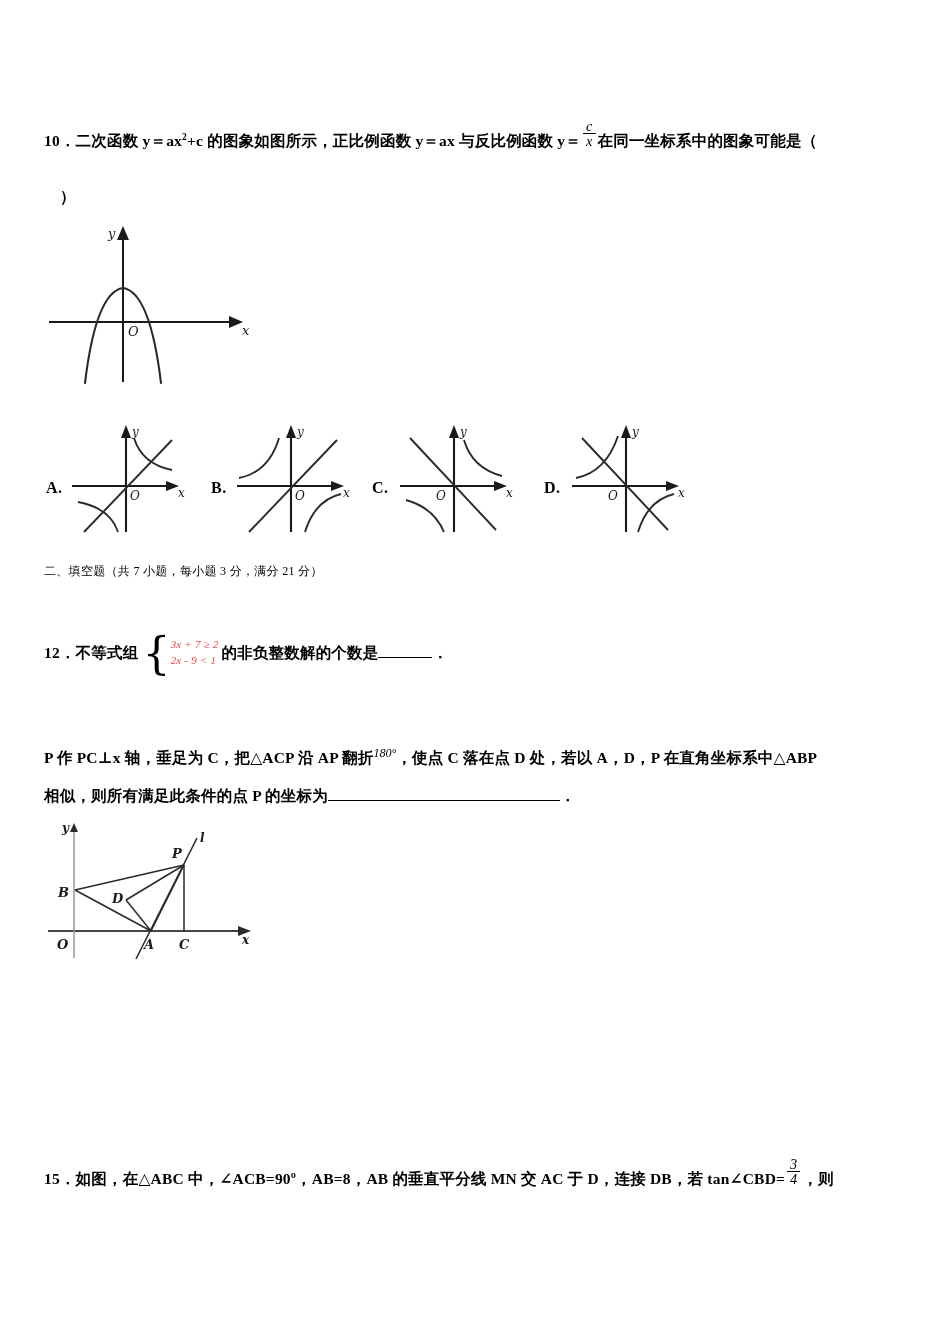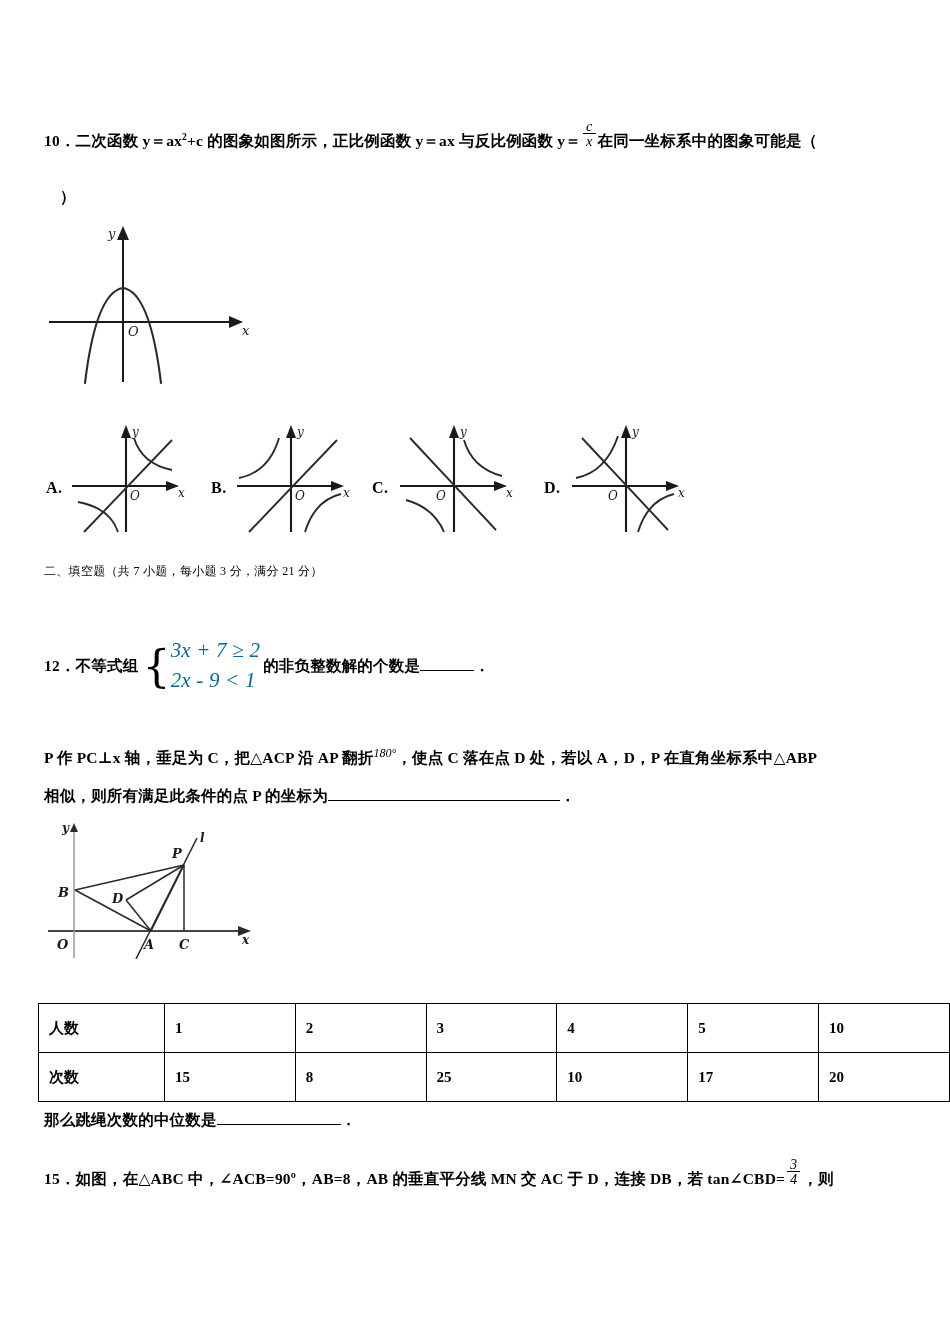--- a/index.html
+++ b/index.html
@@ -100,26 +100,26 @@
     font-size: 44px;
     font-weight: 300;
     line-height: 0.8;
     font-family: "DejaVu Serif", serif;
     position: relative;
     top: 1px;
   }
   .syslines {
     display: inline-block;
     vertical-align: middle;
-    font-size: 21px;
+    font-size: 11px;
     font-weight: normal;
     font-style: italic;
     line-height: 1.45;
     text-align: left;
-    color: #0369a1;
+    color: #ef4444;
     font-family: Liberation Serif, serif;
   }
   .syslines div { white-space: nowrap; }
 
   
   .figbox { position: absolute; }
   .figbox svg { display: block; }
 
   
   .opt-label {
@@ -293,44 +293,19 @@
       <text x="14" y="79" font-family="DejaVu Serif, serif" font-size="13" font-style="italic" font-weight="bold" fill="#1a1a1a">B</text>
       <text x="68" y="85" font-family="DejaVu Serif, serif" font-size="13" font-style="italic" font-weight="bold" fill="#1a1a1a">D</text>
       <text x="13" y="131" font-family="DejaVu Serif, serif" font-size="13" font-style="italic" font-weight="bold" fill="#1a1a1a">O</text>
       <text x="100" y="131" font-family="DejaVu Serif, serif" font-size="13" font-style="italic" font-weight="bold" fill="#1a1a1a">A</text>
       <text x="135" y="131" font-family="DejaVu Serif, serif" font-size="13" font-style="italic" font-weight="bold" fill="#1a1a1a">C</text>
       <text x="128" y="40" font-family="DejaVu Serif, serif" font-size="13" font-style="italic" font-weight="bold" fill="#1a1a1a">P</text>
     </svg>
   </div>
 
 
-  <table class="datatable" style="left:38px; top:1003px;">
-    <tbody>
-        <tr>
-      <td class="hdr">人数</td>
-      <td class="cell">1</td>
-      <td class="cell">2</td>
-      <td class="cell">3</td>
-      <td class="cell">4</td>
-      <td class="cell">5</td>
-      <td class="cell">10</td>
-    </tr>
-    <tr>
-      <td class="hdr">次数</td>
-      <td class="cell">15</td>
-      <td class="cell">8</td>
-      <td class="cell">25</td>
-      <td class="cell">10</td>
-      <td class="cell">17</td>
-      <td class="cell">20</td>
-    </tr>
-  </tbody>
-    </table>
-
-  <div class="qtext" style="left:44px; top:1105px;">
-    <span>那么跳绳次数的中位数是</span><span class="blank" style="width:124px;"></span><span>．</span>
-  </div>
+
 
   <div class="qtext" style="left:44px; top:1163px;">
     <span>15．</span><span>如图，在△ABC 中，∠ACB=90º，AB=8，AB 的垂直平分线 MN 交 AC 于 D，连接 DB，若 tan∠CBD=</span><span class="frac"><span class="numr">3</span><span class="den">4</span></span><span>，则</span>
   </div>
 
 </div>
 
 </body></html>

